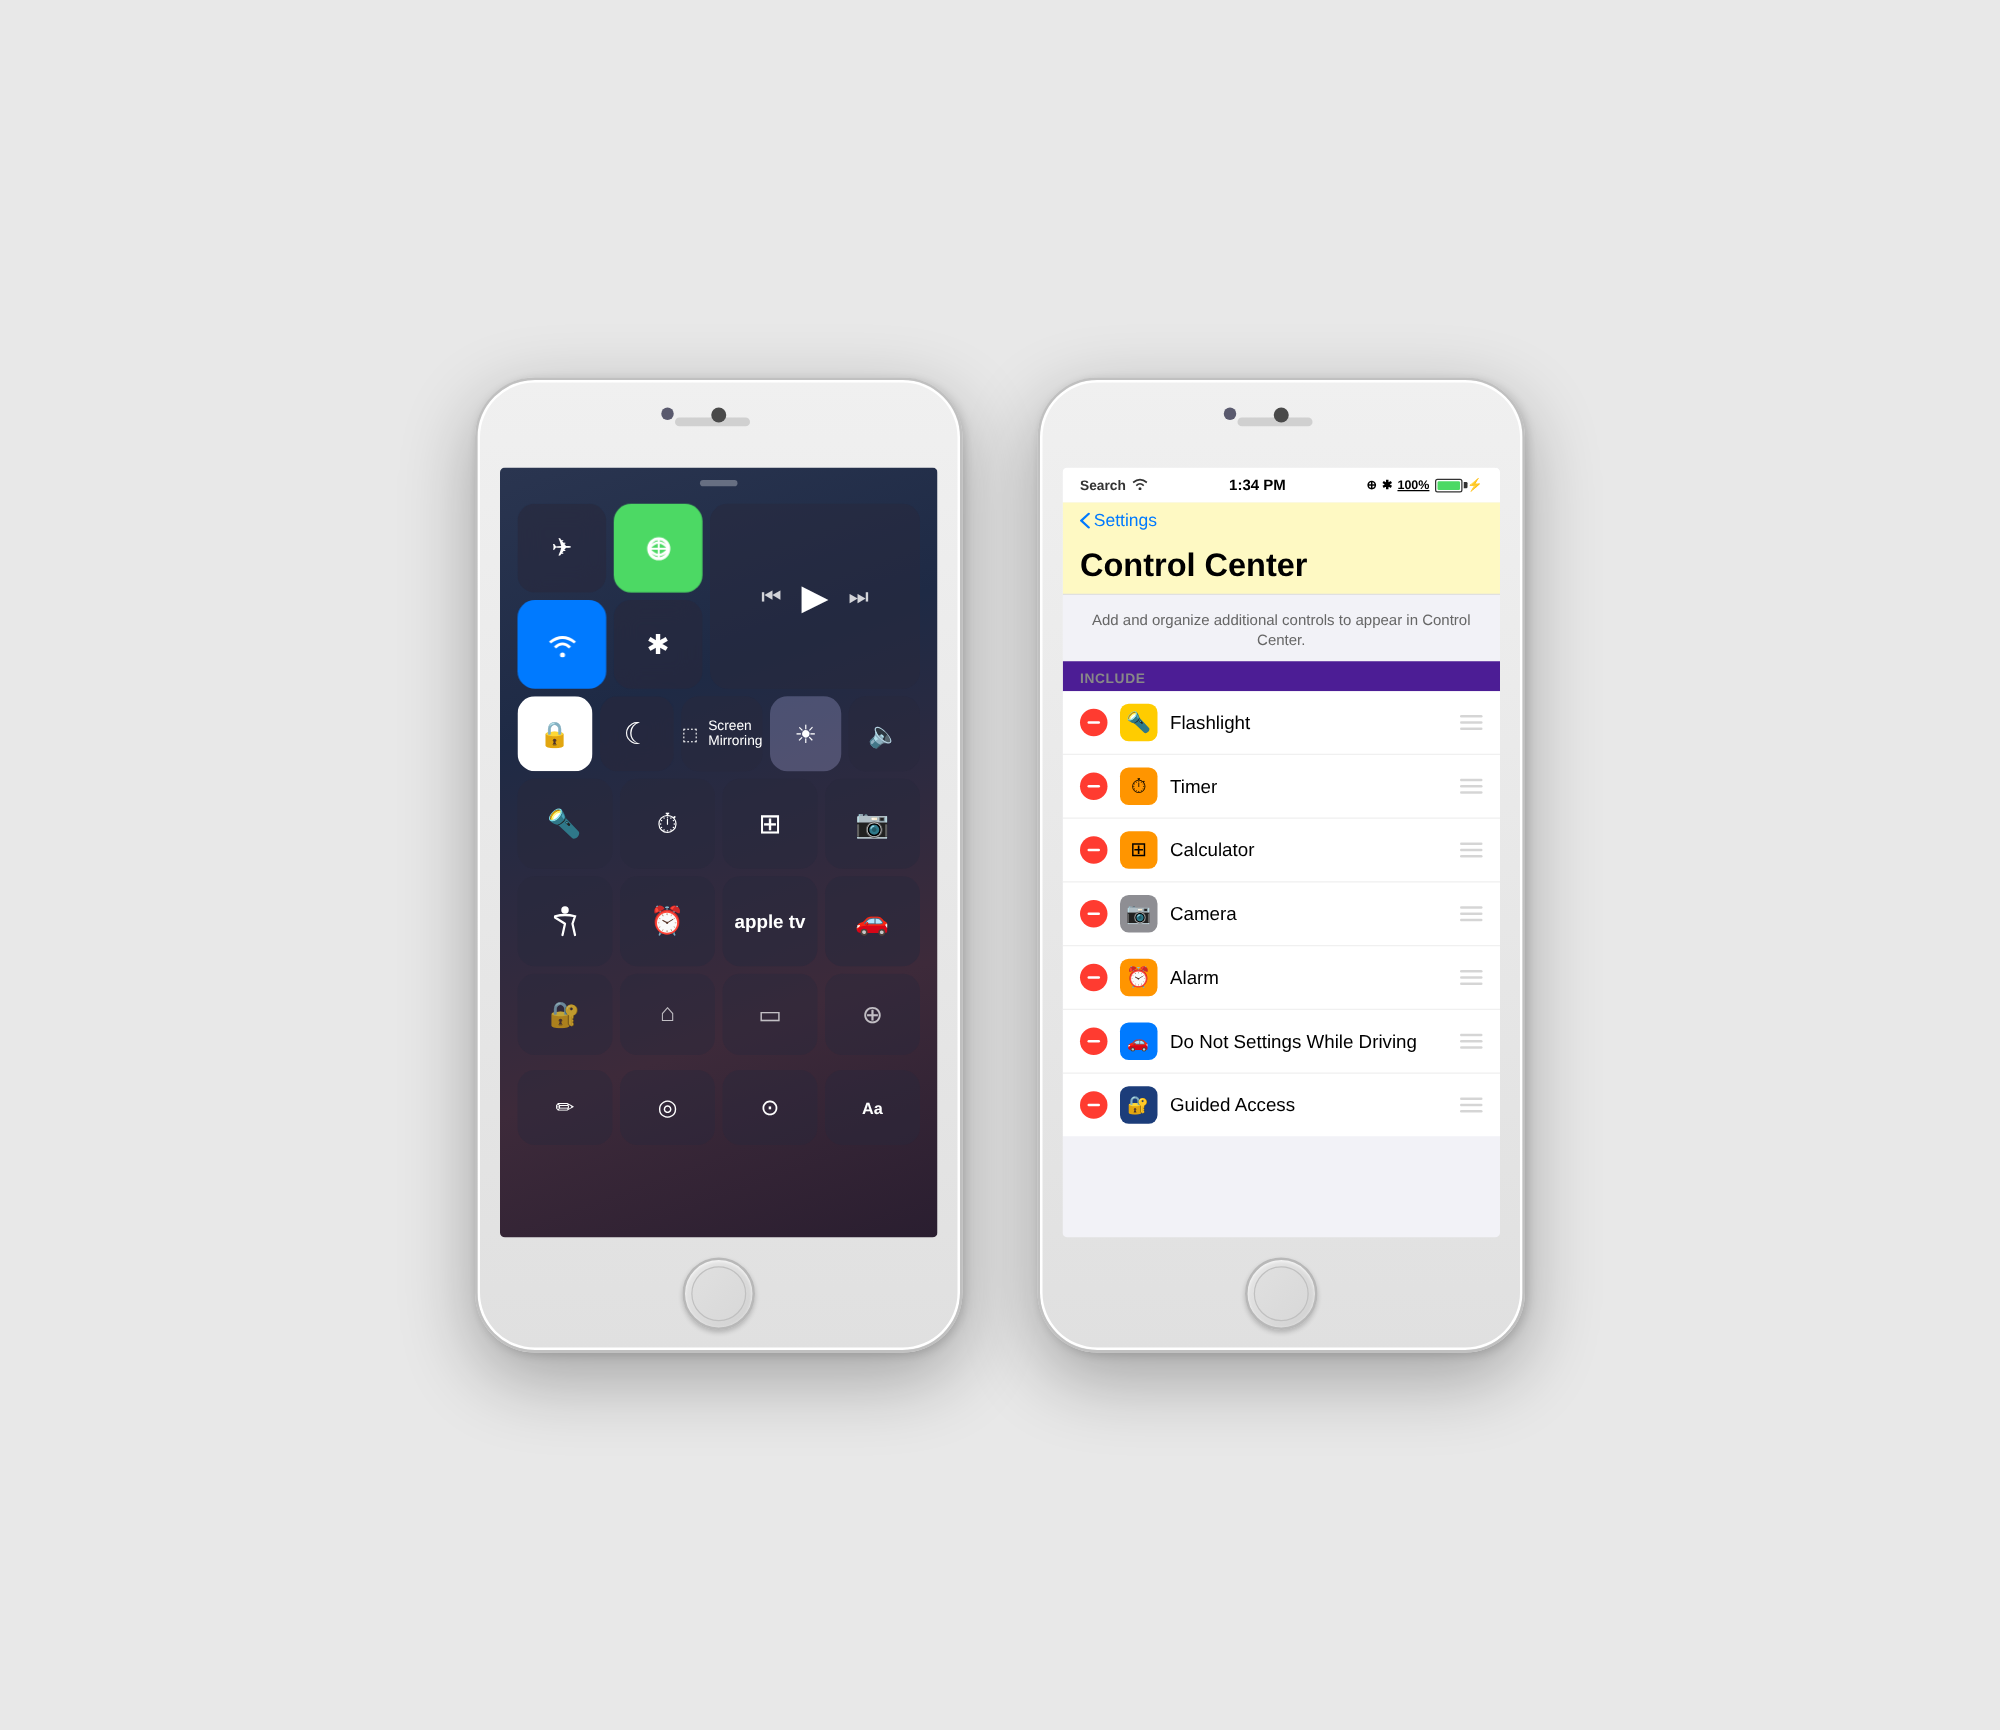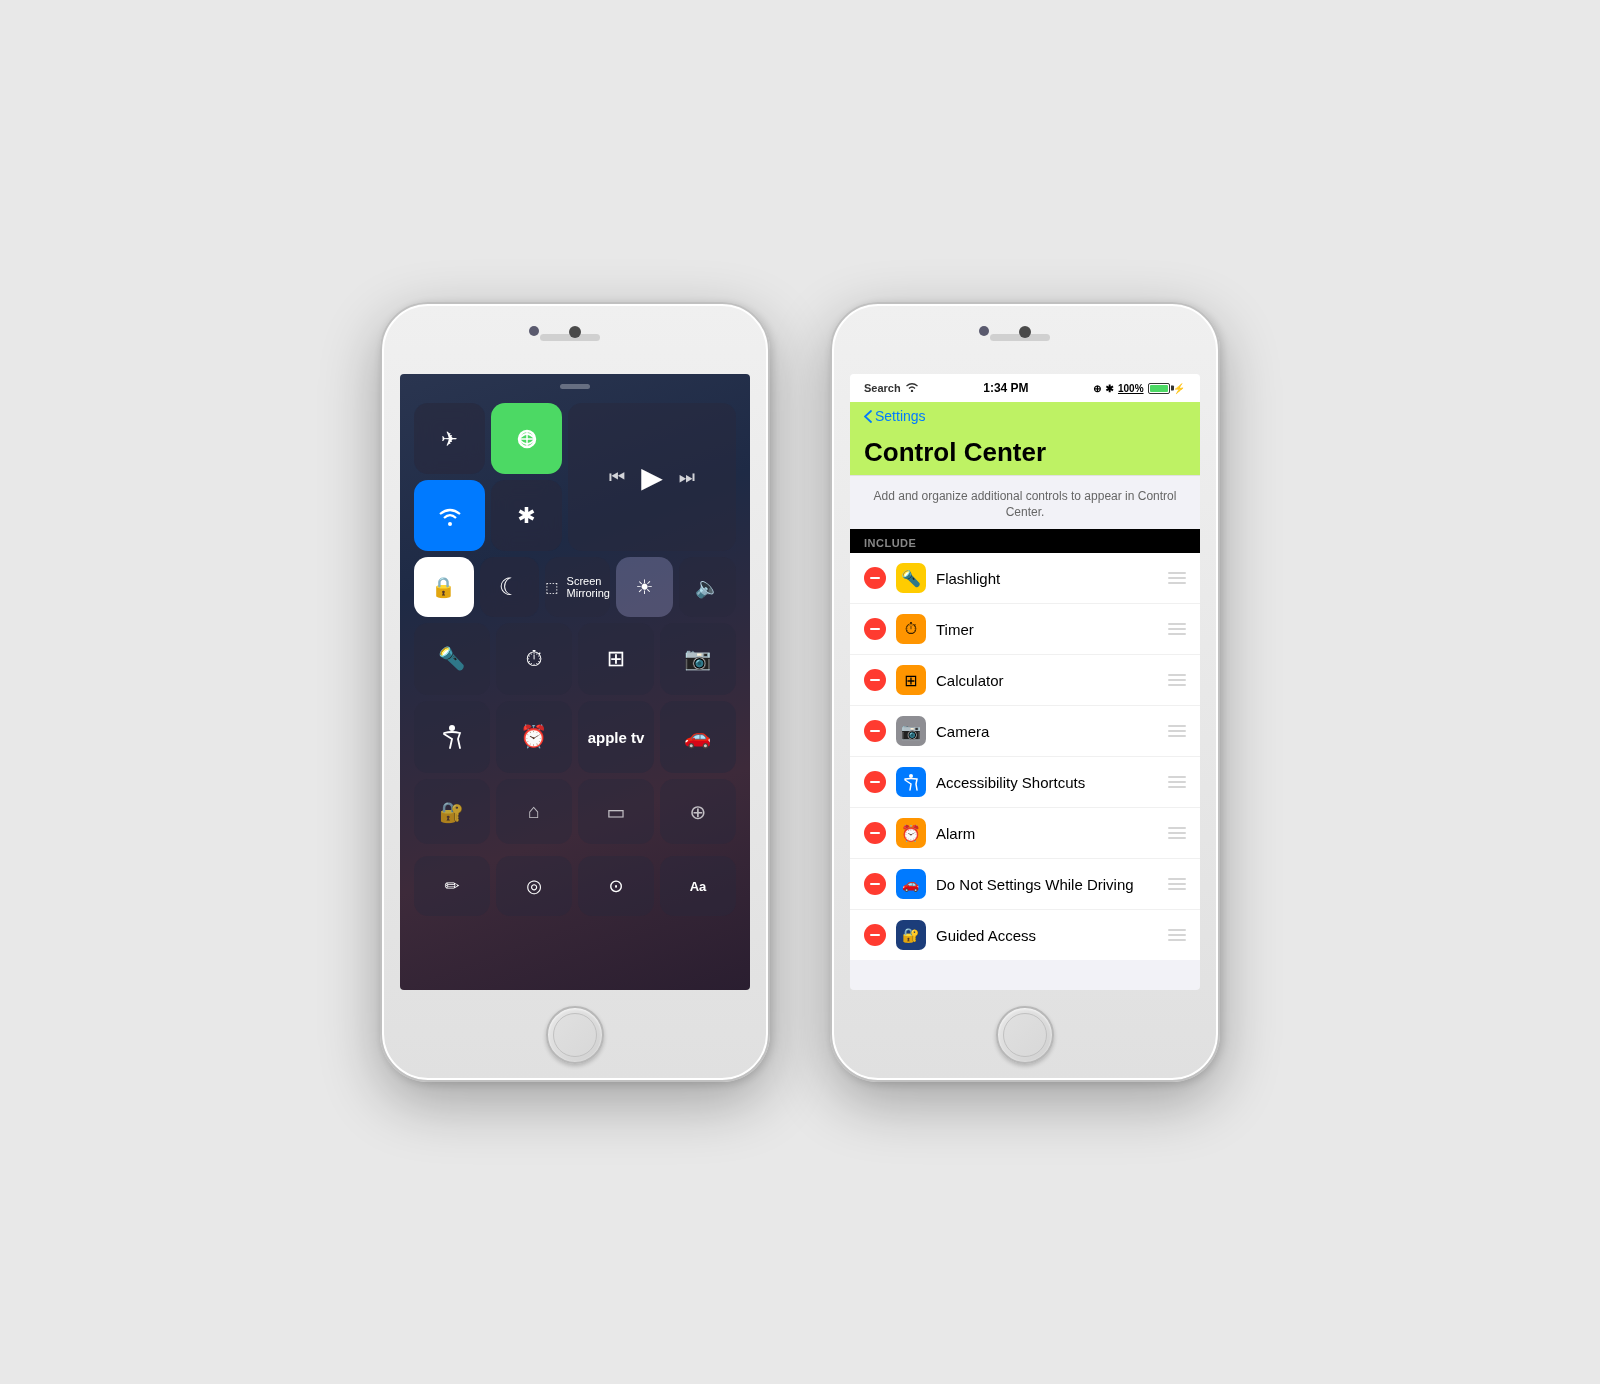--- a/index.html
+++ b/index.html
@@ -360,21 +360,21 @@
     }
     .battery-fill {
       width: 100%;
       height: 100%;
       background: #4cd964;
       border-radius: 1px;
     }
 
     
     .nav-bar {
-      background: #bef264;
+      background: #fef9c3;
       border-bottom: 1px solid #e0e0e0;
       padding: 6px 14px 8px;
       flex-shrink: 0;
     }
 
     .back-button {
       color: #007aff;
       font-size: 14px;
       display: flex;
       align-items: center;
@@ -398,21 +398,21 @@
       line-height: 1.4;
     }
 
     
     .section-header {
       font-size: 11px;
       font-weight: 600;
       color: #888;
       letter-spacing: 0.5px;
       padding: 8px 14px 4px;
-      background: #000000;
+      background: #4c1d95;
     }
 
     
     .settings-list {
       background: white;
       overflow: hidden;
     }
 
     .settings-item {
       display: flex;
@@ -686,35 +686,20 @@
             <div class="remove-btn"></div>
             <div class="item-icon icon-gray">📷</div>
             <span class="item-label">Camera</span>
             <div class="drag-handle">
               <span></span>
                 <span></span>
                 <span></span>
             </div>
           </div>
 
-          <div class="settings-item">
-            <div class="remove-btn"></div>
-            <div class="item-icon icon-blue" style="color:white; font-size:14px; font-weight:700;">
-              <svg width="18" height="18" viewBox="0 0 18 18" fill="white">
-                <circle cx="9" cy="3" r="2" fill="white"></circle>
-                <path d="M3 6 Q9 5 15 6 L14 11 L15 17M9 11L8 17M9 11L3 7" stroke="white" stroke-width="1.5" fill="none" stroke-linecap="round"></path>
-              </svg>
-            </div>
-            <span class="item-label">Accessibility Shortcuts</span>
-            <div class="drag-handle">
-              <span></span>
-                <span></span>
-                <span></span>
-            </div>
-          </div>
 
           <div class="settings-item">
             <div class="remove-btn"></div>
             <div class="item-icon" style="background:#ff9500;">⏰</div>
             <span class="item-label">Alarm</span>
             <div class="drag-handle">
               <span></span>
                 <span></span>
                 <span></span>
             </div>

